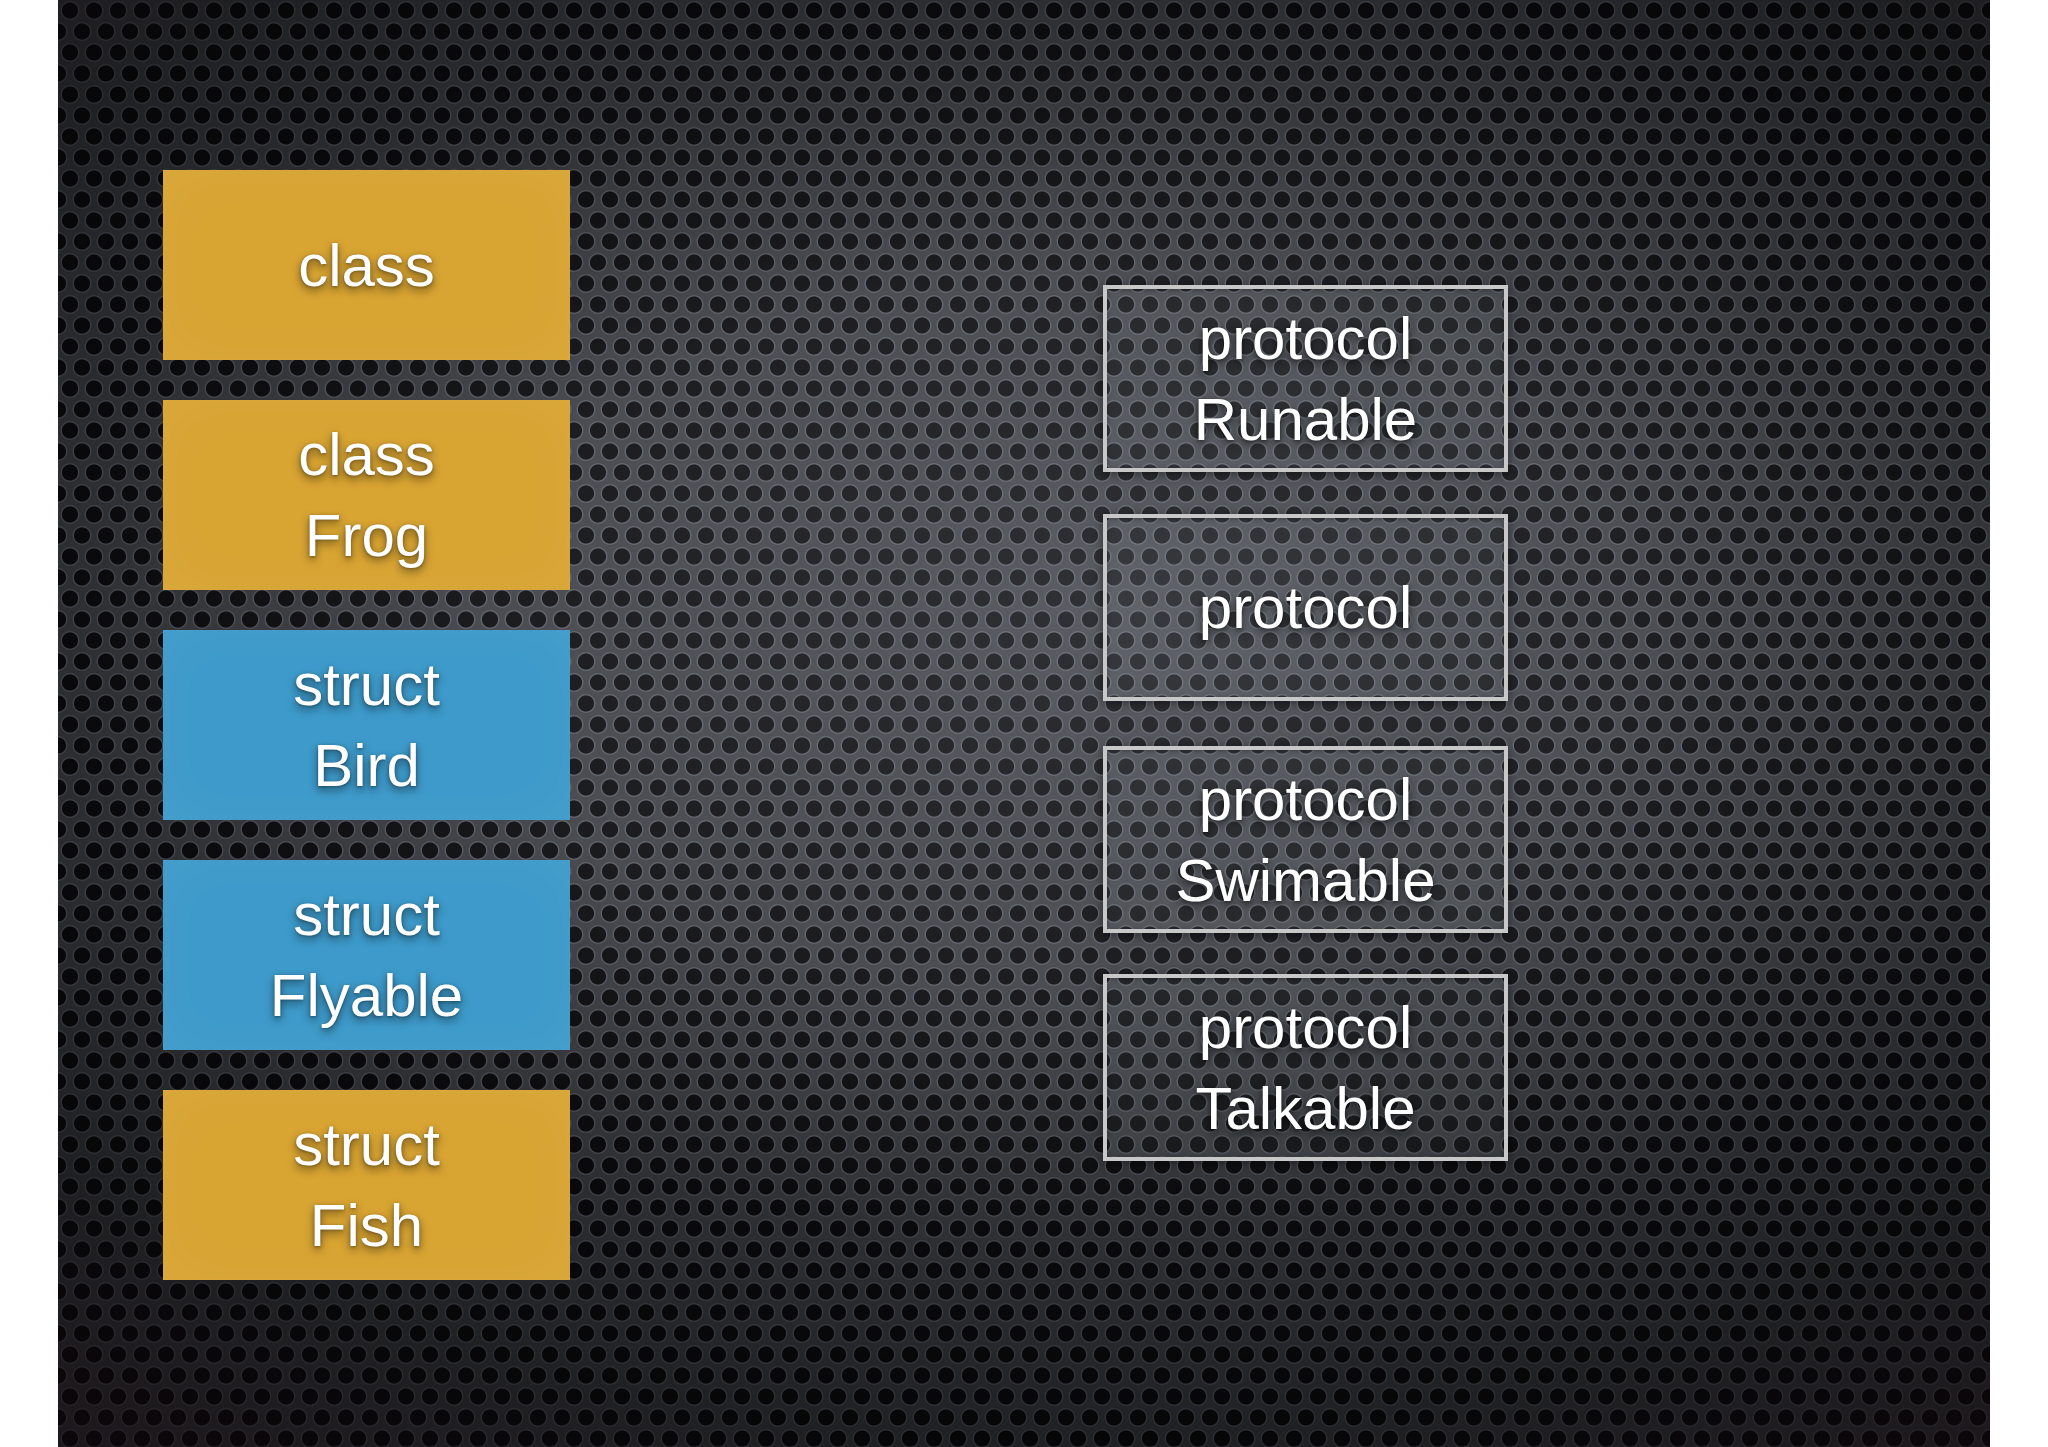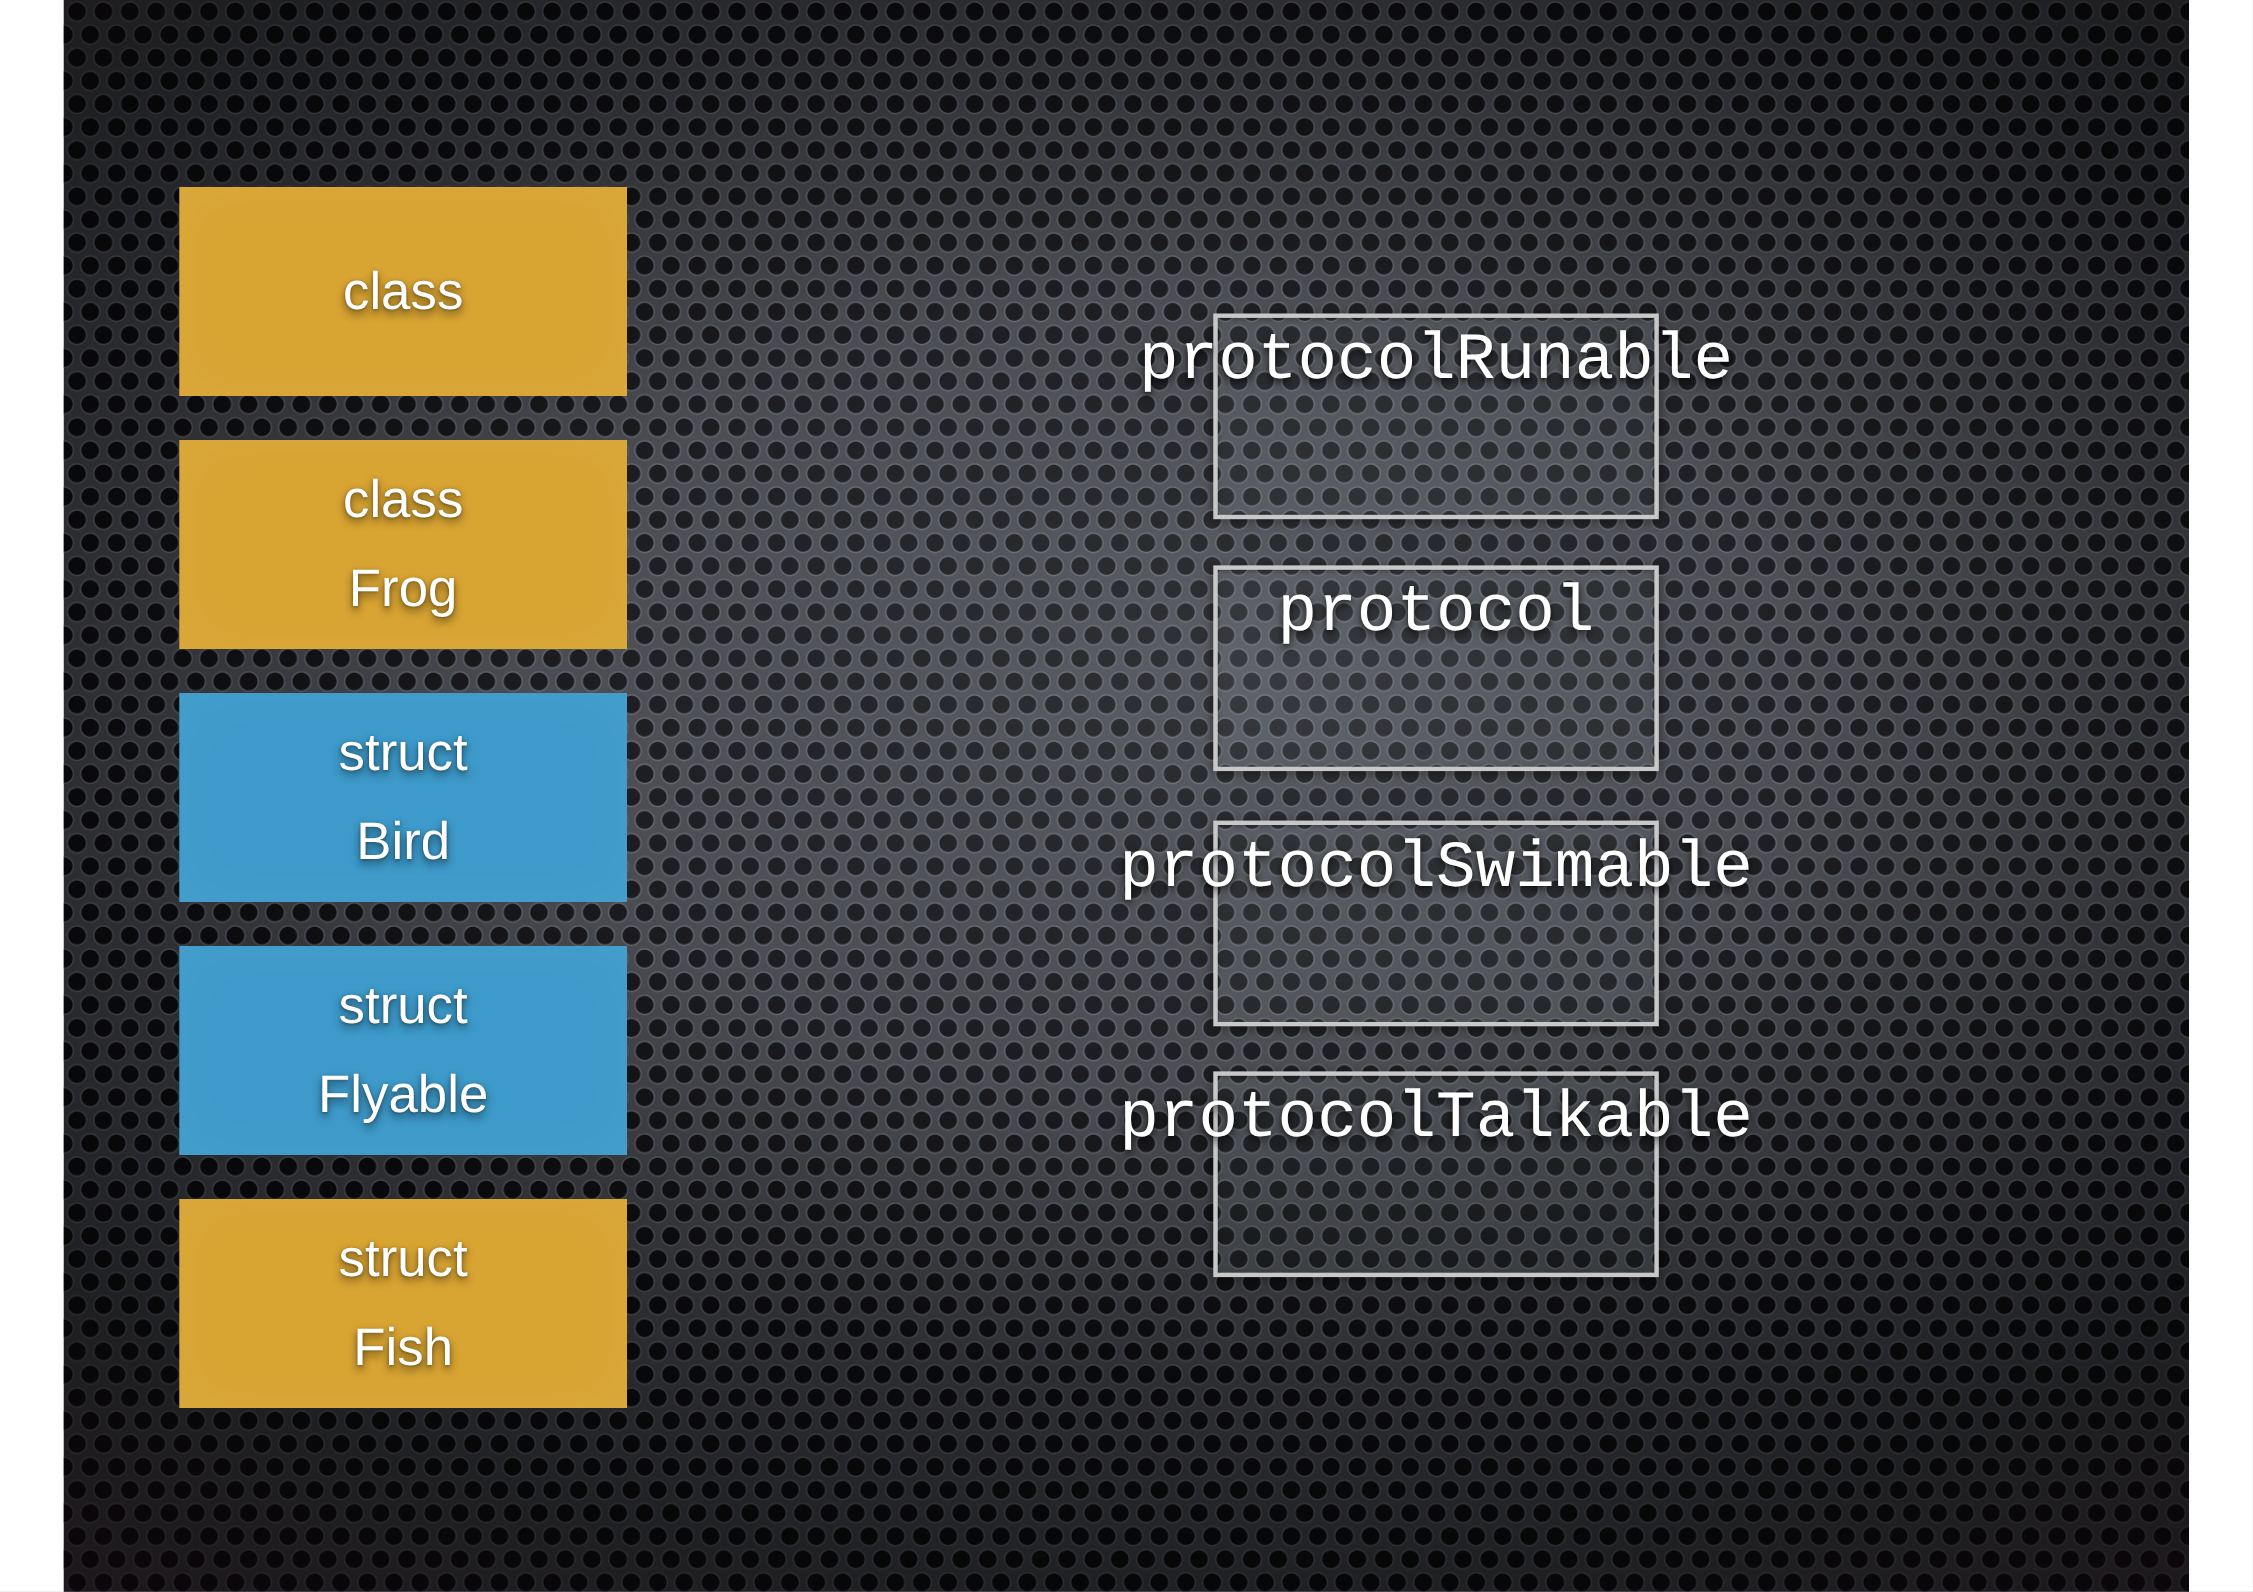--- a/index.html
+++ b/index.html
@@ -55,50 +55,49 @@
   .tbox {
     position: absolute;
     left: 105px;
     width: 407px;
     height: 190px;
     display: flex;
     flex-direction: column;
     justify-content: center;
     align-items: center;
     text-align: center;
-    font-size: 48px;
+    font-size: 60px;
     line-height: 81px;
     color: #ffffff;
     text-shadow: 0 4px 8px rgba(0,0,0,0.50), 0 1px 3px rgba(0,0,0,0.35);
     box-shadow: inset 0 0 60px rgba(255,255,255,0.06);
   }
   .pos-l1 { top: 170px; }
   .pos-l2 { top: 400px; }
   .pos-l3 { top: 630px; }
   .pos-l4 { top: 860px; }
   .pos-l5 { top: 1090px; }
 
   .pbox {
     position: absolute;
     left: 1045px;
     width: 397px;
     height: 179px;
     border: 4px solid #C8C8C8;
     background: rgba(205,210,220,0.05);
     box-shadow: 0 2px 10px rgba(0,0,0,0.45), inset 0 1px 4px rgba(0,0,0,0.35);
     display: flex;
-    flex-direction: row;
+    flex-direction: column;
     justify-content: center;
-    align-items: flex-start;
+    align-items: center;
     text-align: center;
     font-size: 60px;
     line-height: 81px;
     color: #ffffff;
     text-shadow: 0 4px 8px rgba(0,0,0,0.60), 0 1px 3px rgba(0,0,0,0.40);
-    font-family: Liberation Mono, monospace;
   }
   .pos-r1 { top: 285px; }
   .pos-r2 { top: 514px; }
   .pos-r3 { top: 746px; }
   .pos-r4 { top: 974px; }
 
   .kw, .nm { display: block; }
 </style>
 </head>
 <body>

